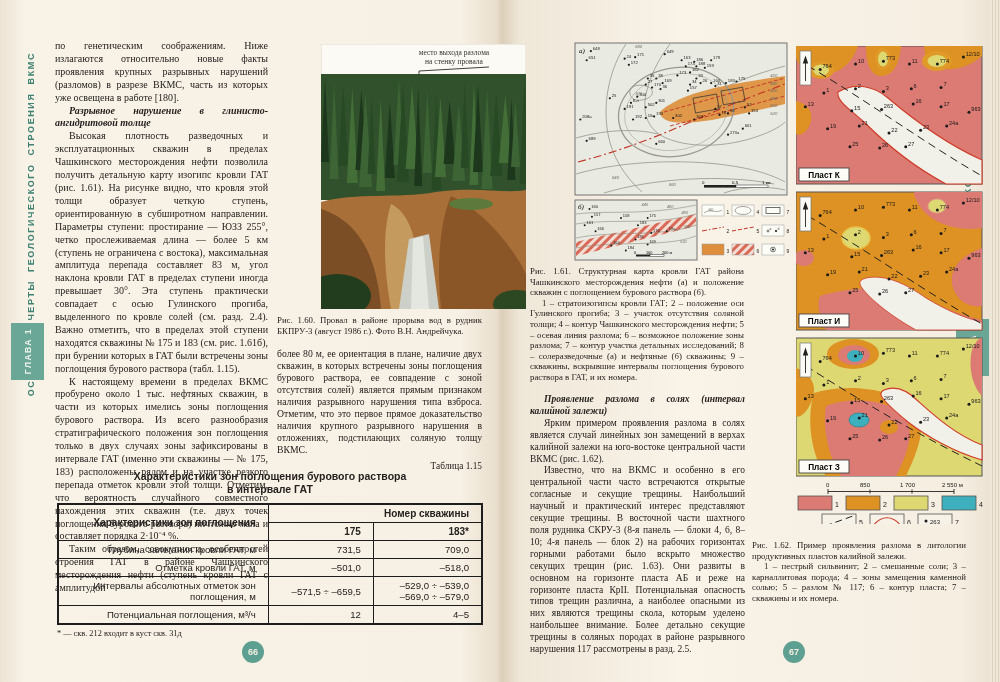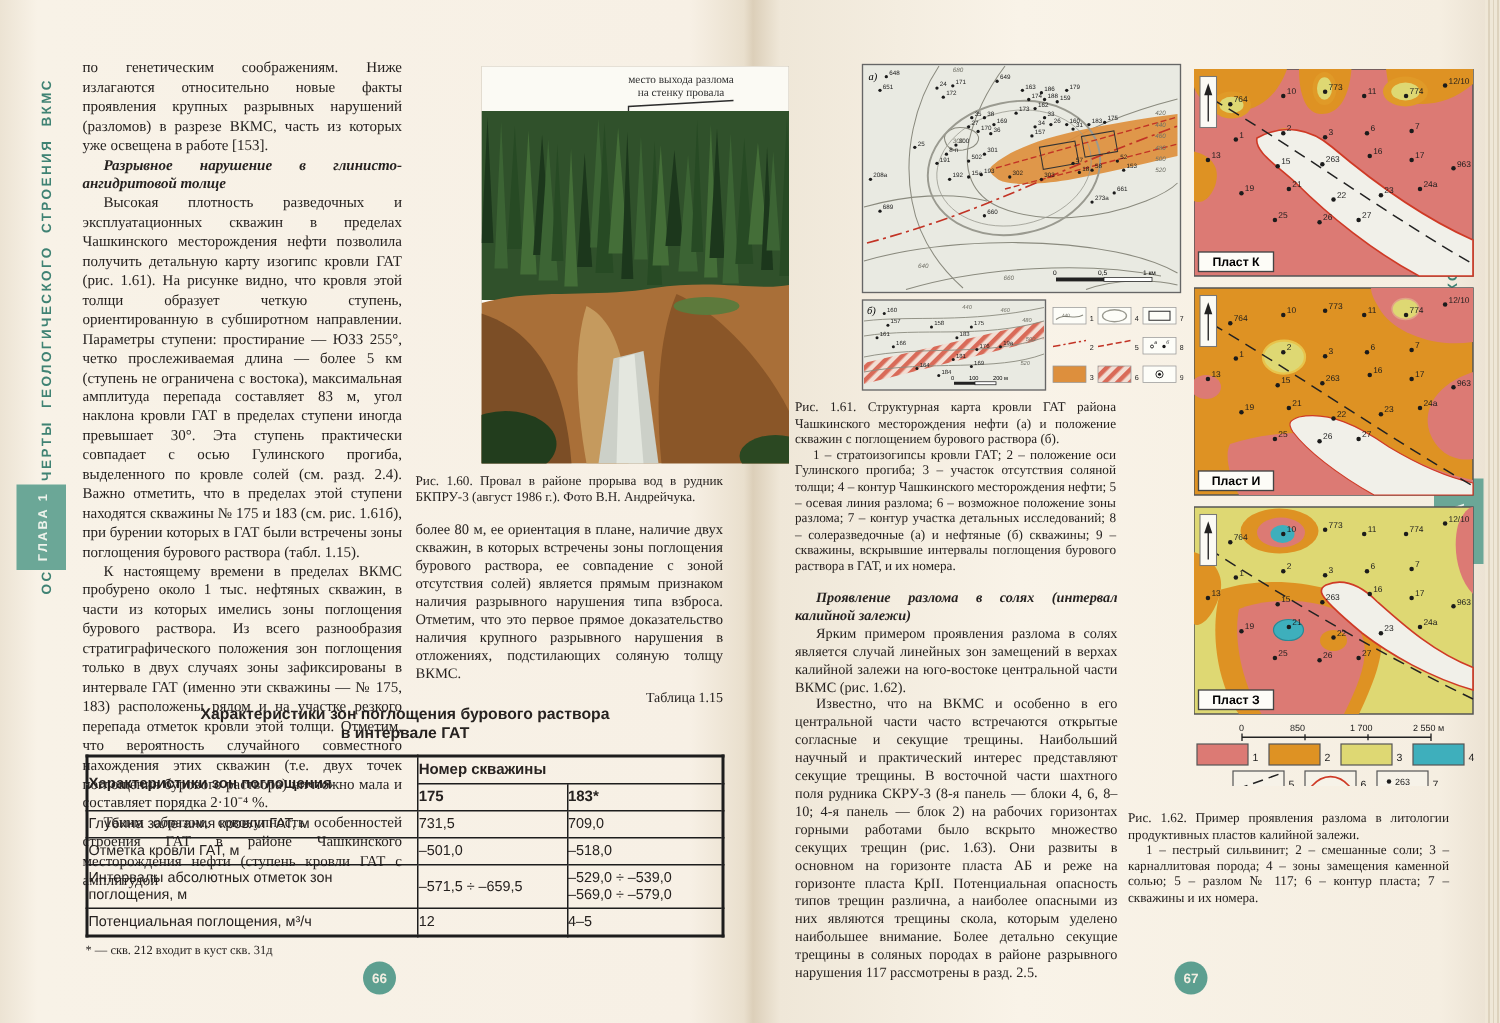--- a/index.html
+++ b/index.html
@@ -30,21 +30,21 @@
   .subhead{font-style:italic;font-weight:bold;}
   .col2-left{left:277px;top:315px;width:205px;font-size:9.7px;line-height:12px;}
   .caption{font-size:8.8px;line-height:10.6px;text-align:justify;margin:0;}
   .col2-left .para{margin-top:12px;}
   .table-ref{text-align:right;font-size:9.3px;margin-top:4px;}
   
   .table-sec{position:absolute;left:57px;top:470px;width:426px;font-family:"Liberation Sans",sans-serif;}
   .tbl-title{font:bold 10.5px/12.5px "Liberation Sans",sans-serif;text-align:center;margin:0 0 8px 0;}
   table.data{border-collapse:collapse;width:426px;border:2px solid #1d1d1d;}
   table.data td,table.data th{border:1px solid #1d1d1d;font-size:9.6px;line-height:11px;
-    text-align:left;vertical-align:middle;padding:3px 0;font-weight:normal;}
+    text-align:right;vertical-align:middle;padding:3px 12px;font-weight:normal;}
   table.data th{font-weight:bold;font-size:10px;}
   .footnote{font:8.3px/10px "Liberation Serif",serif;margin-top:4px;text-align:left;}
   
   .figure{position:absolute;padding-left:44px;}
   .fig-caption{position:absolute;text-align:justify;}
   .fig-caption p{margin:0;}
   .fig-caption .lg{text-indent:12px;}
   .rtext{left:530px;top:394px;width:215px;font-size:9.5px;line-height:11.9px;}
   svg text{font-family:"Liberation Sans",sans-serif;}
   svg .ser{font-family:"Liberation Serif",serif;}
@@ -59,21 +59,21 @@
   <div class="chapter-box chapter-left">
     <span>ГЛАВА 1</span>
   </div>
 
   <div class="rail-title rail-right">ОСНОВНЫЕ ЧЕРТЫ ГЕОЛОГИЧЕСКОГО СТРОЕНИЯ ВКМС</div>
   <div class="chapter-box chapter-right">
     <span>ГЛАВА 1</span>
   </div>
 
   <div class="bodycol col1-left">
-    <p>по генетическим соображениям. Ниже излагаются относительно новые факты проявления крупных разрывных нарушений (разломов) в разрезе ВКМС, часть из которых уже освещена в работе [153].</p>
+    <p>по генетическим соображениям. Ниже излагаются относительно новые факты проявления крупных разрывных нарушений (разломов) в разрезе ВКМС, часть из которых уже освещена в работе [180].</p>
     <p class="subhead ind">Разрывное нарушение в глинисто-ангидритовой толще</p>
     <p class="ind">Высокая плотность разведочных и эксплуатационных скважин в пределах Чашкинского месторождения нефти позволила получить детальную карту изогипс кровли ГАТ (рис. 1.61). На рисунке видно, что кровля этой толщи образует четкую ступень, ориентированную в субширотном направлении. Параметры ступени: простирание — ЮЗЗ 255°, четко прослеживаемая длина — более 5 км (ступень не ограничена с востока), максимальная амплитуда перепада составляет 83 м, угол наклона кровли ГАТ в пределах ступени иногда превышает 30°. Эта ступень практически совпадает с осью Гулинского прогиба, выделенного по кровле солей (см. разд. 2.4). Важно отметить, что в пределах этой ступени находятся скважины № 175 и 183 (см. рис. 1.61б), при бурении которых в ГАТ были встречены зоны поглощения бурового раствора (табл. 1.15).</p>
     <p class="ind">К настоящему времени в пределах ВКМС пробурено около 1 тыс. нефтяных скважин, в части из которых имелись зоны поглощения бурового раствора. Из всего разнообразия стратиграфического положения зон поглощения только в двух случаях зоны зафиксированы в интервале ГАТ (именно эти скважины — № 175, 183) расположены рядом и на участке резкого перепада отметок кровли этой толщи. Отметим, что вероятность случайного совместного нахождения этих скважин (т.е. двух точек поглощения бурового раствора) ничтожно мала и составляет порядка 2·10⁻⁴ %.</p>
     <p class="ind">Таким образом, совокупность особенностей строения ГАТ в районе Чашкинского месторождения нефти (ступень кровли ГАТ с амплитудой</p>
   </div>
 
   <div class="figure" style="left:277px;top:44px;width:205px;height:265px;">
     <svg width="205" height="265" viewBox="0 0 205 265">
       <rect x="0" y="0" width="205" height="265" fill="#fbfaf4" stroke="#c9c2b2" stroke-width="0.6"></rect>
       <text class="ser" x="133" y="11" font-size="7.5" text-anchor="middle" fill="#333">место выхода разлома</text>

